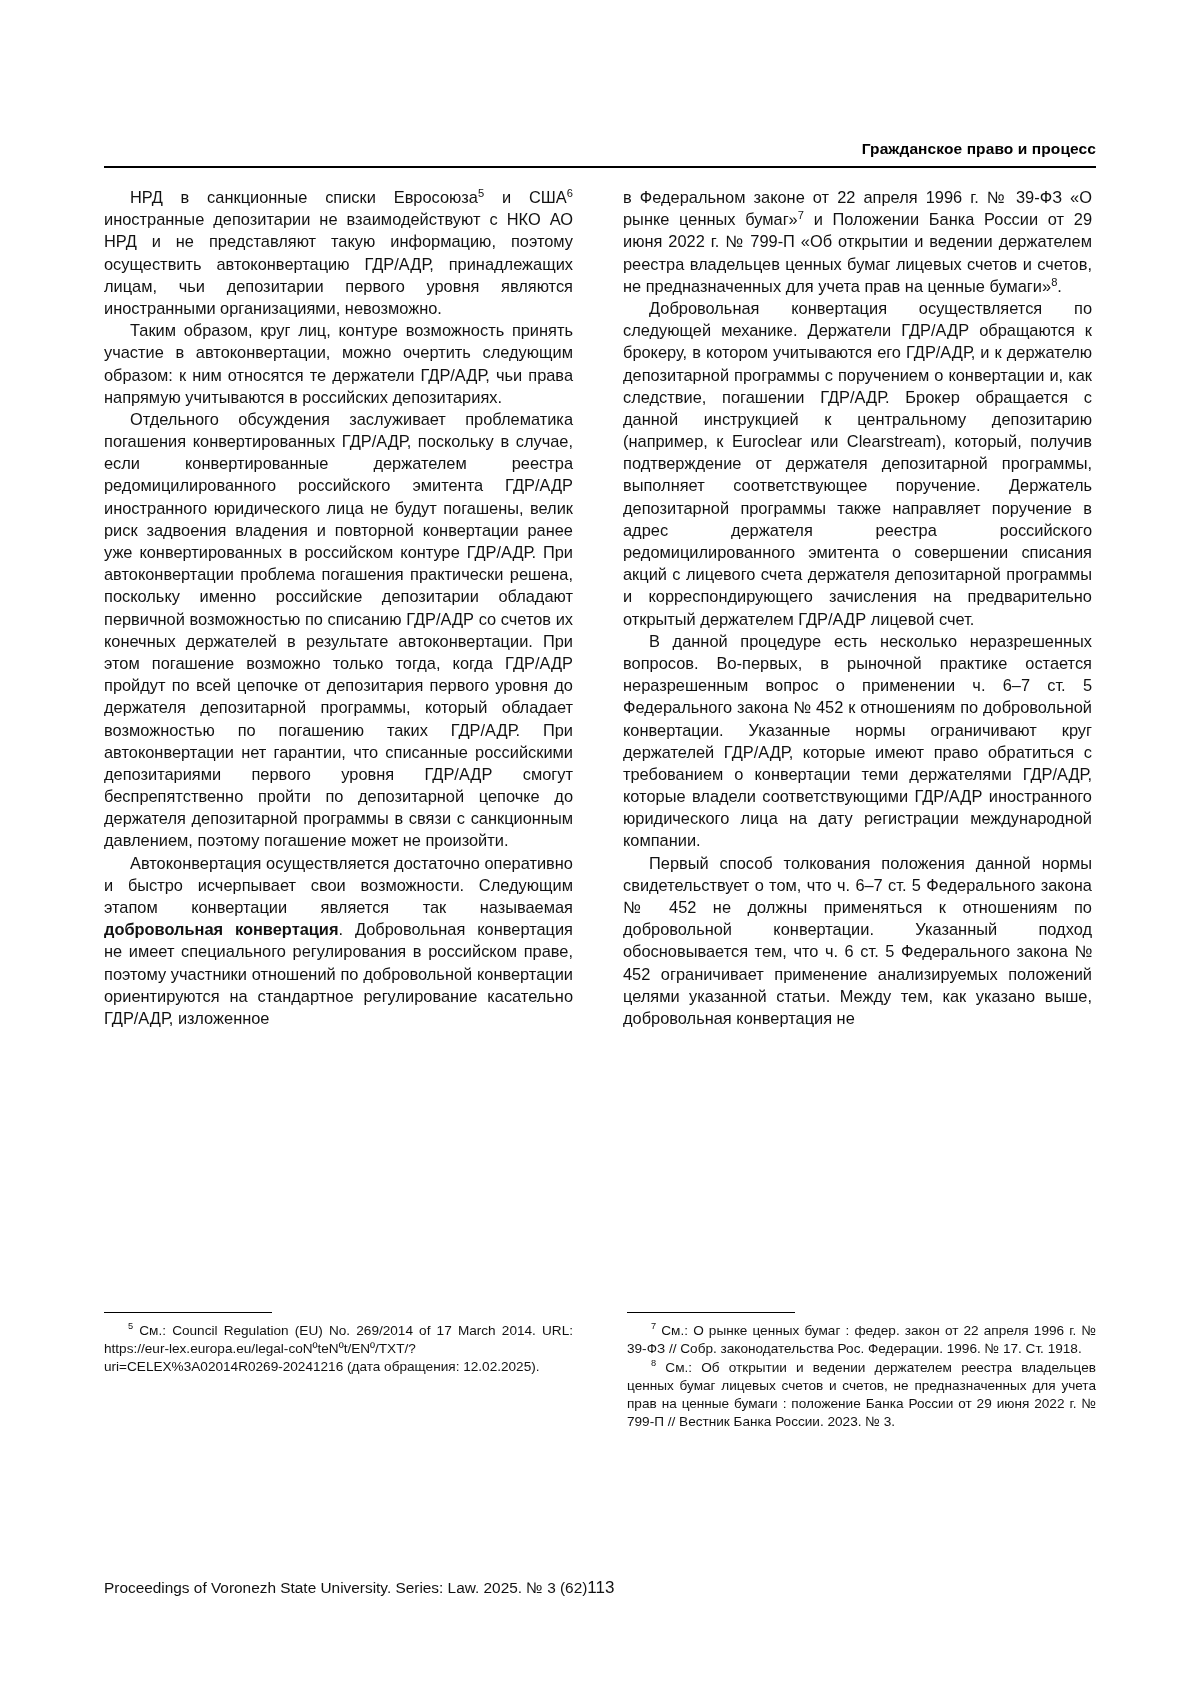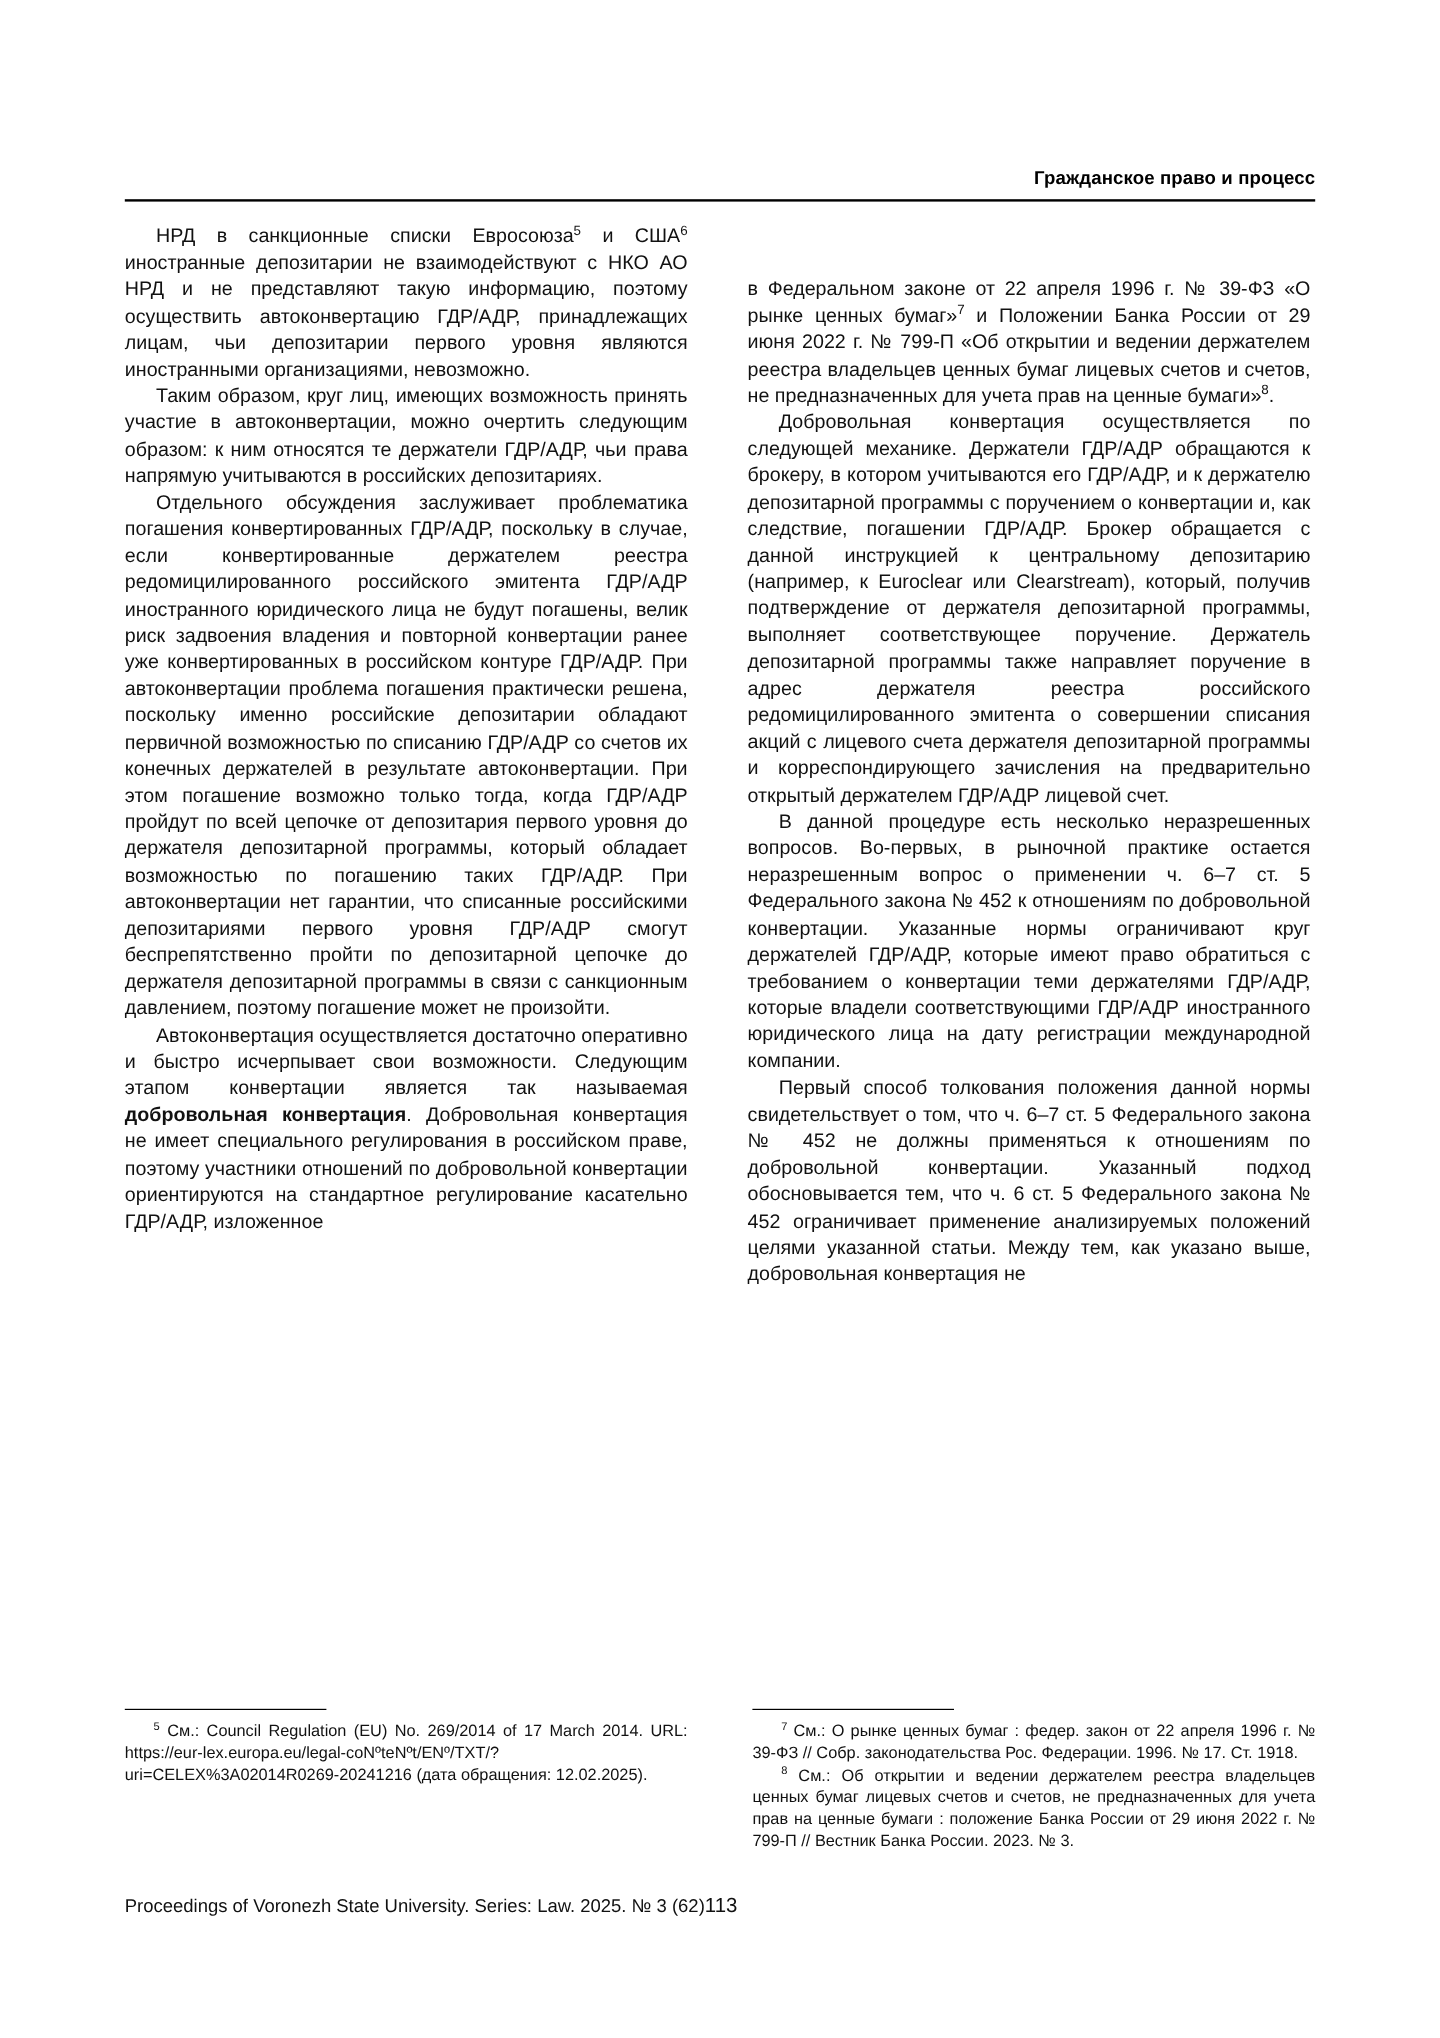--- a/index.html
+++ b/index.html
@@ -59,32 +59,31 @@
     text-justify: inter-word;
     hyphens: manual;
     color: #111;
   }
   .col p {
     margin: 0;
     text-indent: 26px;
   }
   .col p.noindent {
     text-indent: 0;
-    margin-top: 44px;
   }
   .col p b { font-weight: bold; }
   sup {
     font-size: 0.68em;
     vertical-align: super;
     line-height: 0;
   }
   .notes-wrap {
     position: absolute;
     left: 104px;
-    top: 1424px;
+    top: 1312px;
     width: 992px;
     display: flex;
     gap: 54px;
   }
   .notes-col {
     width: 469px;
     font-size: 13.6px;
     line-height: 1.32;
     text-align: justify;
     color: #111;
@@ -117,21 +116,21 @@
 <body>
 
 <div class="page">
 
   <div class="running-head">Гражданское право и процесс</div>
   <div class="head-rule"></div>
 
   <div class="columns">
     <div class="col">
       <p>НРД в санкционные списки Евросоюза<sup>5</sup> и США<sup>6</sup> иностранные депозитарии не взаимодействуют с НКО АО НРД и не представляют такую информацию, поэтому осуществить автоконвертацию ГДР/АДР, принадлежащих лицам, чьи депозитарии первого уровня являются иностранными организациями, невозможно.</p>
-      <p>Таким образом, круг лиц, имеющих возможность принять участие в автоконвертации, можно очертить следующим образом: к ним относятся те держатели ГДР/АДР, чьи права напрямую учитываются в российских депозитариях.</p>
+      <p>Таким образом, круг лиц, контуре возможность принять участие в автоконвертации, можно очертить следующим образом: к ним относятся те держатели ГДР/АДР, чьи права напрямую учитываются в российских депозитариях.</p>
       <p>Отдельного обсуждения заслуживает проблематика погашения конвертированных ГДР/АДР, поскольку в случае, если конвертированные держателем реестра редомицилированного российского эмитента ГДР/АДР иностранного юридического лица не будут погашены, велик риск задвоения владения и повторной конвертации ранее уже конвертированных в российском контуре ГДР/АДР. При автоконвертации проблема погашения практически решена, поскольку именно российские депозитарии обладают первичной возможностью по списанию ГДР/АДР со счетов их конечных держателей в результате автоконвертации. При этом погашение возможно только тогда, когда ГДР/АДР пройдут по всей цепочке от депозитария первого уровня до держателя депозитарной программы, который обладает возможностью по погашению таких ГДР/АДР. При автоконвертации нет гарантии, что списанные российскими депозитариями первого уровня ГДР/АДР смогут беспрепятственно пройти по депозитарной цепочке до держателя депозитарной программы в связи с санкционным давлением, поэтому погашение может не произойти.</p>
       <p>Автоконвертация осуществляется достаточно оперативно и быстро исчерпывает свои возможности. Следующим этапом конвертации является так называемая <b>добровольная конвертация</b>. Добровольная конвертация не имеет специального регулирования в российском праве, поэтому участники отношений по добровольной конвертации ориентируются на стандартное регулирование касательно ГДР/АДР, изложенное</p>
     </div>
     <div class="col">
       <p class="noindent">в Федеральном законе от 22 апреля 1996 г. № 39-ФЗ «О рынке ценных бумаг»<sup>7</sup> и Положении Банка России от 29 июня 2022 г. № 799-П «Об открытии и ведении держателем реестра владельцев ценных бумаг лицевых счетов и счетов, не предназначенных для учета прав на ценные бумаги»<sup>8</sup>.</p>
       <p>Добровольная конвертация осуществляется по следующей механике. Держатели ГДР/АДР обращаются к брокеру, в котором учитываются его ГДР/АДР, и к держателю депозитарной программы с поручением о конвертации и, как следствие, погашении ГДР/АДР. Брокер обращается с данной инструкцией к центральному депозитарию (например, к Euroclear или Clearstream), который, получив подтверждение от держателя депозитарной программы, выполняет соответствующее поручение. Держатель депозитарной программы также направляет поручение в адрес держателя реестра российского редомицилированного эмитента о совершении списания акций с лицевого счета держателя депозитарной программы и корреспондирующего зачисления на предварительно открытый держателем ГДР/АДР лицевой счет.</p>
       <p>В данной процедуре есть несколько неразрешенных вопросов. Во-первых, в рыночной практике остается неразрешенным вопрос о применении ч. 6–7 ст. 5 Федерального закона № 452 к отношениям по добровольной конвертации. Указанные нормы ограничивают круг держателей ГДР/АДР, которые имеют право обратиться с требованием о конвертации теми держателями ГДР/АДР, которые владели соответствующими ГДР/АДР иностранного юридического лица на дату регистрации международной компании.</p>
       <p>Первый способ толкования положения данной нормы свидетельствует о том, что ч. 6–7 ст. 5 Федерального закона № 452 не должны применяться к отношениям по добровольной конвертации. Указанный подход обосновывается тем, что ч. 6 ст. 5 Федерального закона № 452 ограничивает применение анализируемых положений целями указанной статьи. Между тем, как указано выше, добровольная конвертация не</p>
     </div>
   </div>

